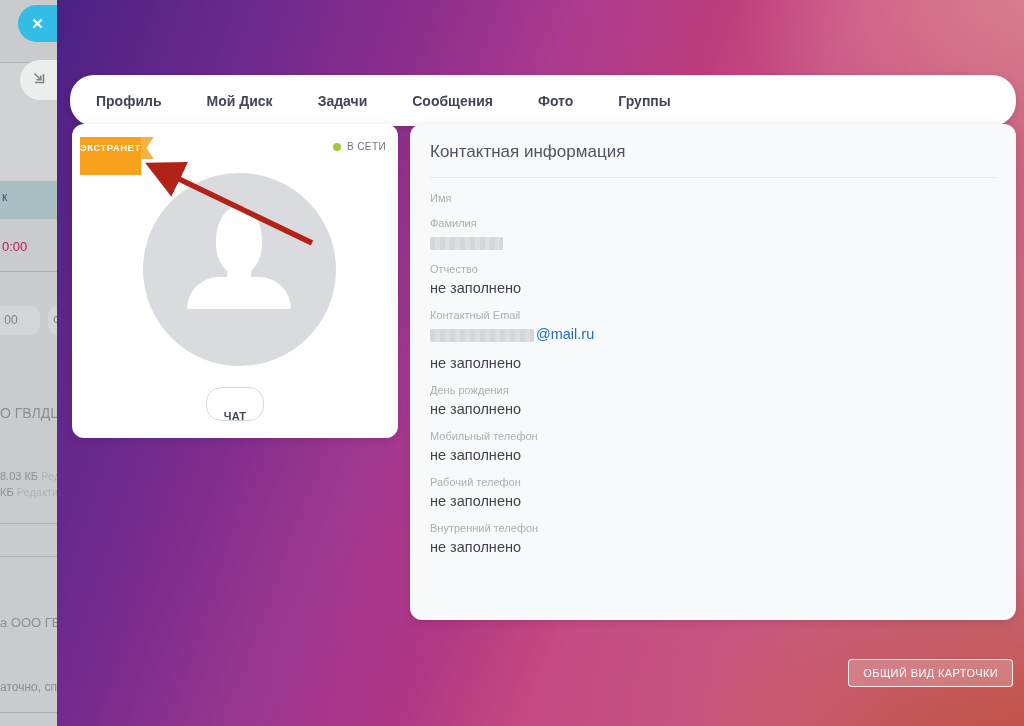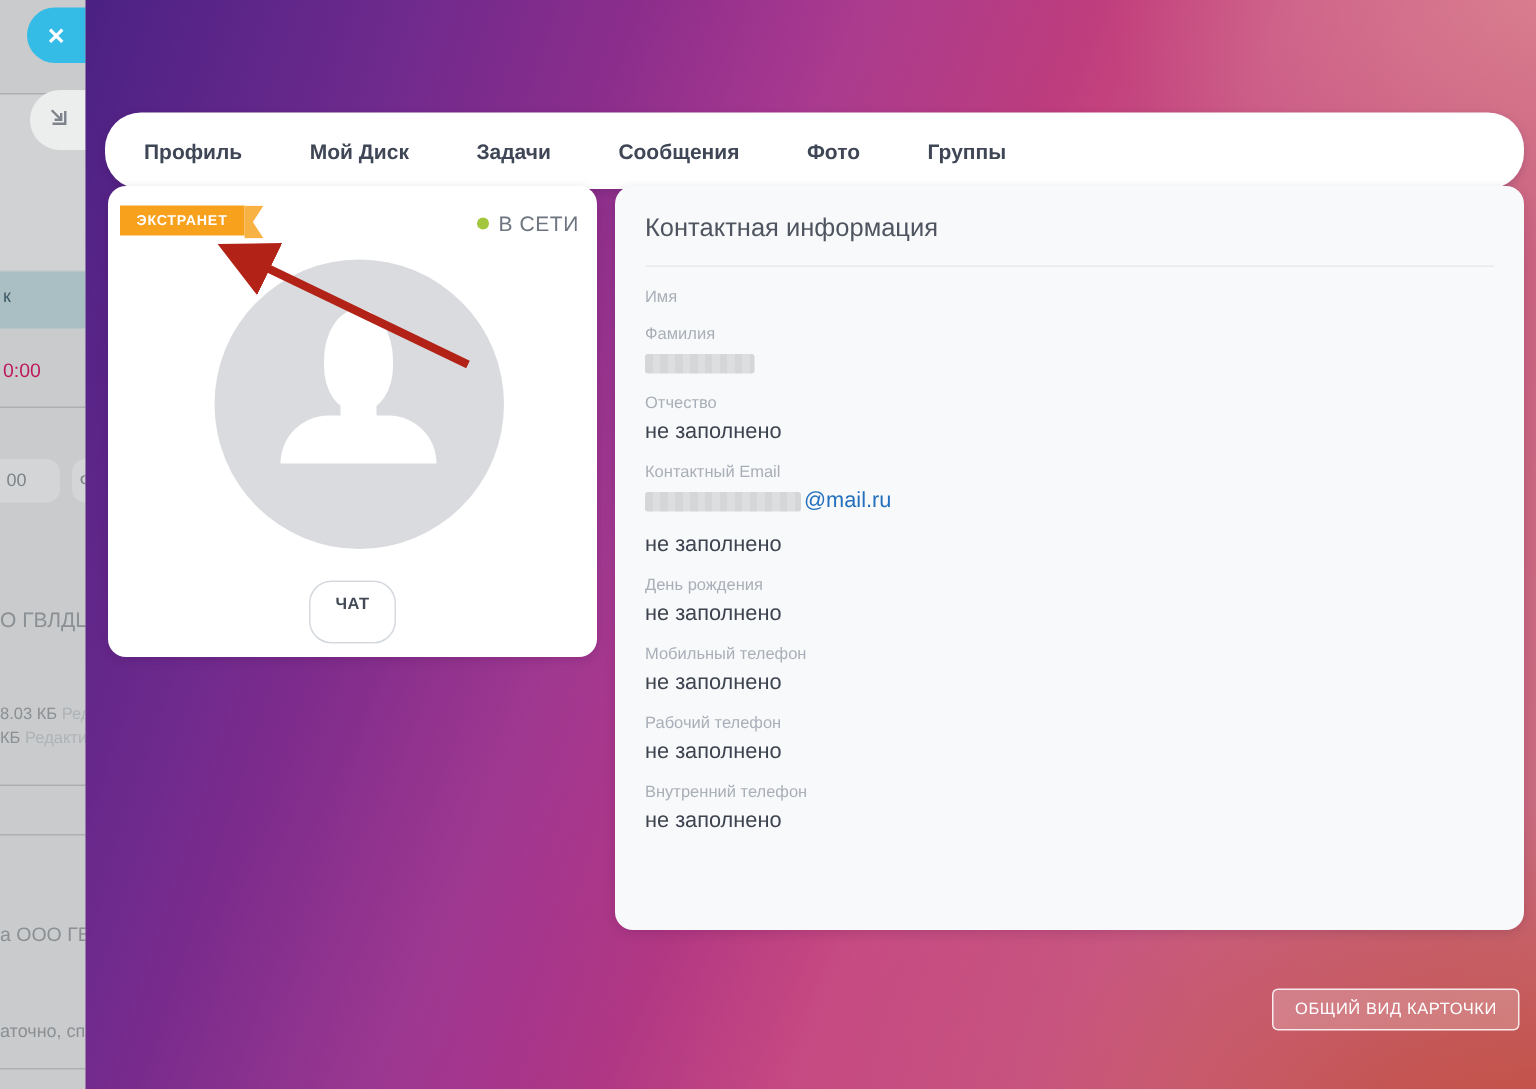--- a/index.html
+++ b/index.html
@@ -35,34 +35,34 @@
   .pill.close{left:18px;top:5px;width:39px;height:37px;background:#35bce6;border-radius:19px 0 0 19px;color:#fff;font-size:15px;font-weight:bold;}
   .pill.collapse{left:20px;top:60px;width:37px;height:40px;background:#eceded;border-radius:20px 0 0 20px;}
   
   .page-title{position:absolute;left:18px;top:13px;font-size:20px;color:#dcd2f2;}
   
   .tabbar{position:absolute;left:13px;top:59px;width:946px;height:51px;background:#fff;border-radius:24px;
     display:flex;align-items:center;padding:0 26px;gap:45px;box-sizing:border-box;box-shadow:0 2px 6px rgba(40,10,60,0.18);margin-top:16px;}
   .tab{font-size:14px;font-weight:600;color:#3f4656;cursor:pointer;white-space:nowrap;}
   
   .profile-card{position:absolute;left:15px;top:124px;width:326px;height:314px;background:#fff;border-radius:12px;box-shadow:0 2px 8px rgba(40,10,60,0.15);}
-  .badge{position:absolute;left:8px;top:13px;height:20px;background:#f7a11c;color:#fff;
-    font-size:9.5px;font-weight:bold;letter-spacing:.5px;line-height:22px;padding:0 11px;}
+  .badge{position:absolute;left:8px;top:13px;height:38px;background:#f7a11c;color:#fff;
+    font-size:9.5px;font-weight:bold;letter-spacing:.5px;line-height:22px;padding:0 0;}
   .badge::after{content:"";position:absolute;left:100%;top:0;width:13px;height:22px;background:#f8b244;
     clip-path:polygon(0 0,100% 0,45% 50%,100% 100%,0 100%);}
   .online{position:absolute;right:12px;top:17px;display:flex;align-items:center;gap:6px;}
   .online .dot{width:8px;height:8px;border-radius:50%;background:#a2c63c;}
-  .online .txt{font-size:14px;color:#6d7580;letter-spacing:.4px;}
+  .online .txt{font-size:10px;color:#6d7580;letter-spacing:.4px;}
   .avatar{position:absolute;left:71px;top:49px;width:193px;height:193px;border-radius:50%;background:#d9dbde;overflow:hidden;}
   .avatar .head{position:absolute;left:73px;top:33px;width:46px;height:68px;background:#fff;border-radius:50% 50% 44% 44%;}
   .avatar .neck{position:absolute;left:84px;top:90px;width:24px;height:26px;background:#fff;}
   .avatar .shoulders{position:absolute;left:44px;top:104px;width:104px;height:32px;background:#fff;border-radius:50px 50px 0 0;}
   .arrow-svg{position:absolute;left:0;top:0;pointer-events:none;}
   .btn-row{position:absolute;left:0;top:263px;width:326px;display:flex;justify-content:center;gap:15px;}
-  .pill-btn{height:42px;line-height:25px;padding:3px 17px;border:1px solid #d5d9dd;border-radius:15px;background:#fff;
+  .pill-btn{height:27px;line-height:25px;padding:16px 17px;border:1px solid #d5d9dd;border-radius:15px;background:#fff;
     font-size:11px;font-weight:bold;color:#434a56;letter-spacing:.3px;cursor:pointer;box-sizing:border-box;}
   
   .contact-card{position:absolute;left:353px;top:124px;width:606px;height:496px;background:#f8f9fa;border-radius:12px;box-shadow:0 2px 8px rgba(40,10,60,0.15);box-sizing:border-box;}
   .contact-head{padding:17px 20px 0;font-size:17px;color:#4f5560;line-height:22px;}
   .contact-sep{height:1px;background:#e8eaec;margin:14px 20px 0;}
   .fields{padding:14px 20px 0;}
   .field{margin-bottom:12px;}
   .field .lbl{font-size:11px;color:#a9afb8;line-height:13px;margin-bottom:4px;}
   .field .val{font-size:14.5px;color:#3d4450;line-height:17px;}
   .redacted{display:inline-block;width:73px;height:13px;border-radius:2px;vertical-align:middle;

